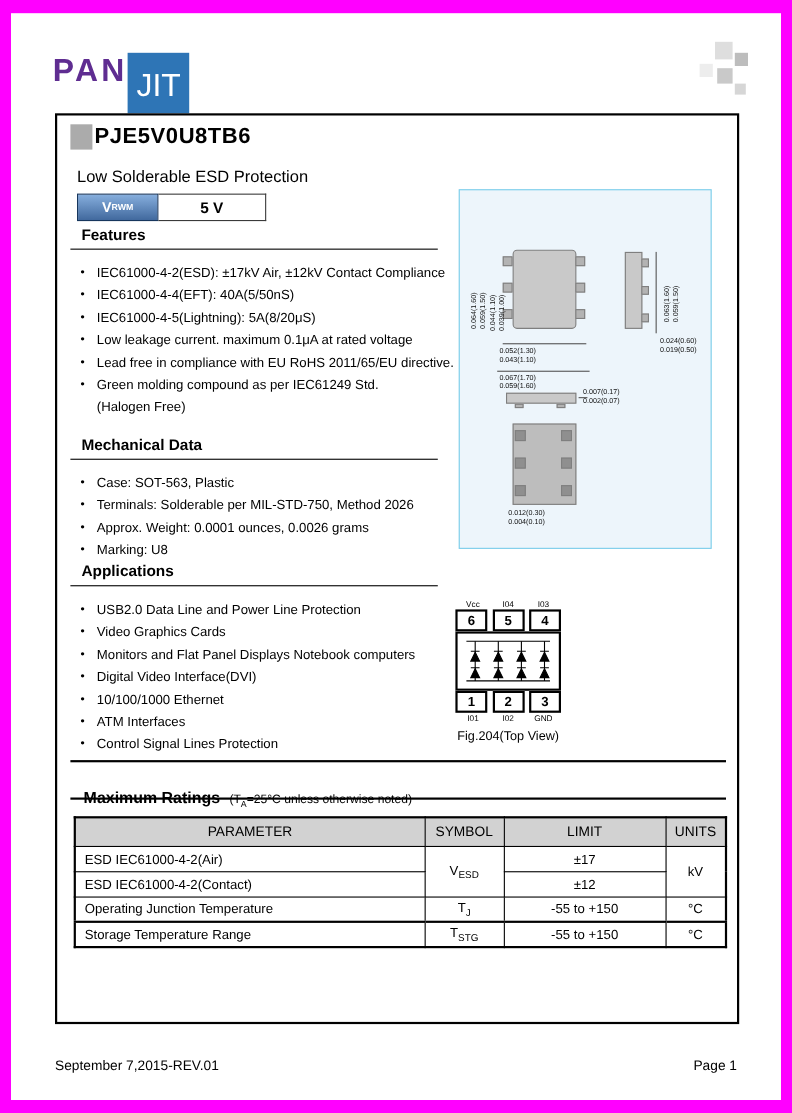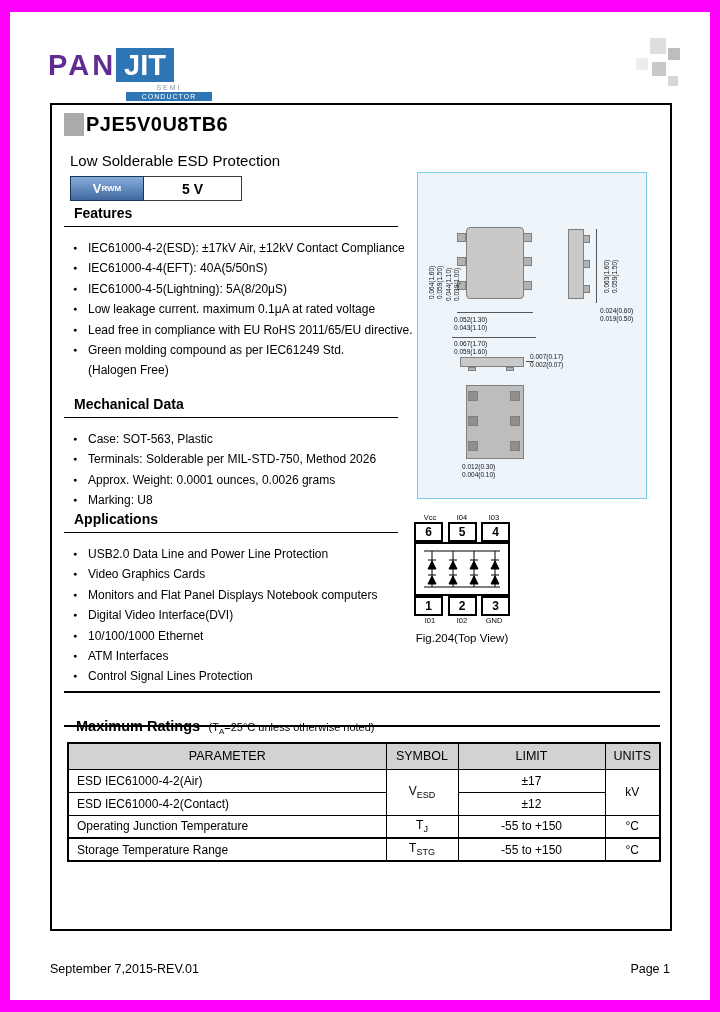--- a/index.html
+++ b/index.html
@@ -4,21 +4,21 @@
 <style>
 *{margin:0;padding:0;box-sizing:border-box}
 html,body{width:720px;height:1012px}
 body{background:var(--page-bg,#ff00ff);position:relative;font-family:"Liberation Sans","DejaVu Sans",sans-serif;color:#000;overflow:hidden}
 .page{position:absolute;left:10px;top:12px;width:700px;height:988px;background:#fff}
 
 
 .logo{position:absolute;left:38px;top:36px}
 .logo-row{display:flex;align-items:stretch}
 .logo-pan{font-size:29px;font-weight:bold;color:var(--brand-purple,#5f2d91);letter-spacing:3px;line-height:34px}
-.logo-jit{font-size:29px;font-weight:bold;color:#fff;background:var(--brand-blue,#2e75b6);padding:0 8px;line-height:34px}
+.logo-jit{font-size:29px;font-weight:normal;color:#fff;background:var(--brand-blue,#2e75b6);padding:13px 8px;line-height:34px}
 .logo-sub{margin-left:78px;width:86px;text-align:center;margin-top:2px}
 .logo-semi{font-size:7px;color:#8a97a8;letter-spacing:2px}
 .logo-conductor{font-size:7px;color:#fff;background:var(--brand-blue,#2e75b6);letter-spacing:1px;padding:1px 0;margin-top:1px}
 
 
 .deco{position:absolute;left:618px;top:26px;width:64px;height:64px}
 .deco .sq{position:absolute}
 .sq1{left:22px;top:0;width:16px;height:16px;background:#dedede}
 .sq2{left:40px;top:10px;width:12px;height:12px;background:#bdbdbd}
 .sq3{left:8px;top:20px;width:12px;height:12px;background:#ededed}
@@ -55,21 +55,21 @@
 .pkg-body{position:absolute;left:0;top:16px;right:0;bottom:0}
 .shape{position:absolute;background:#c9c9c9;border:1px solid #7f7f7f}
 .pad{position:absolute;background:#b3b3b3;border:1px solid #7f7f7f}
 .dim{position:absolute;font-size:6.5px;line-height:1.3;color:#111;white-space:nowrap}
 .dim span{display:block}
 .rot{transform:rotate(-90deg);transform-origin:0 0}
 .mline{position:absolute;border-top:1px solid #555}
 .vline{position:absolute;border-left:1px solid #555}
 
 
-.pin-fig{position:absolute;left:362px;top:408px;width:96px}
+.pin-fig{position:absolute;left:362px;top:440px;width:96px}
 .pin-labels{display:flex;justify-content:space-between;padding:0 1px}
 .pin-labels span{width:30px;text-align:center;font-size:7.5px}
 .pin-row{display:flex;justify-content:space-between}
 .pin-box{width:29px;height:20px;border:2px solid #000;background:#fff;font-weight:bold;font-size:12px;text-align:center;line-height:16px}
 .pin-body{width:96px;height:54px;border:2px solid #000;background:#fff}
 .fig-caption{margin-top:7px;font-size:11.5px;text-align:center;width:112px;margin-left:-8px}
 
 
 .mr-rule{position:absolute;left:12px;width:596px;border-top:2px solid #000}
 .mr-rule-top{top:586px}

